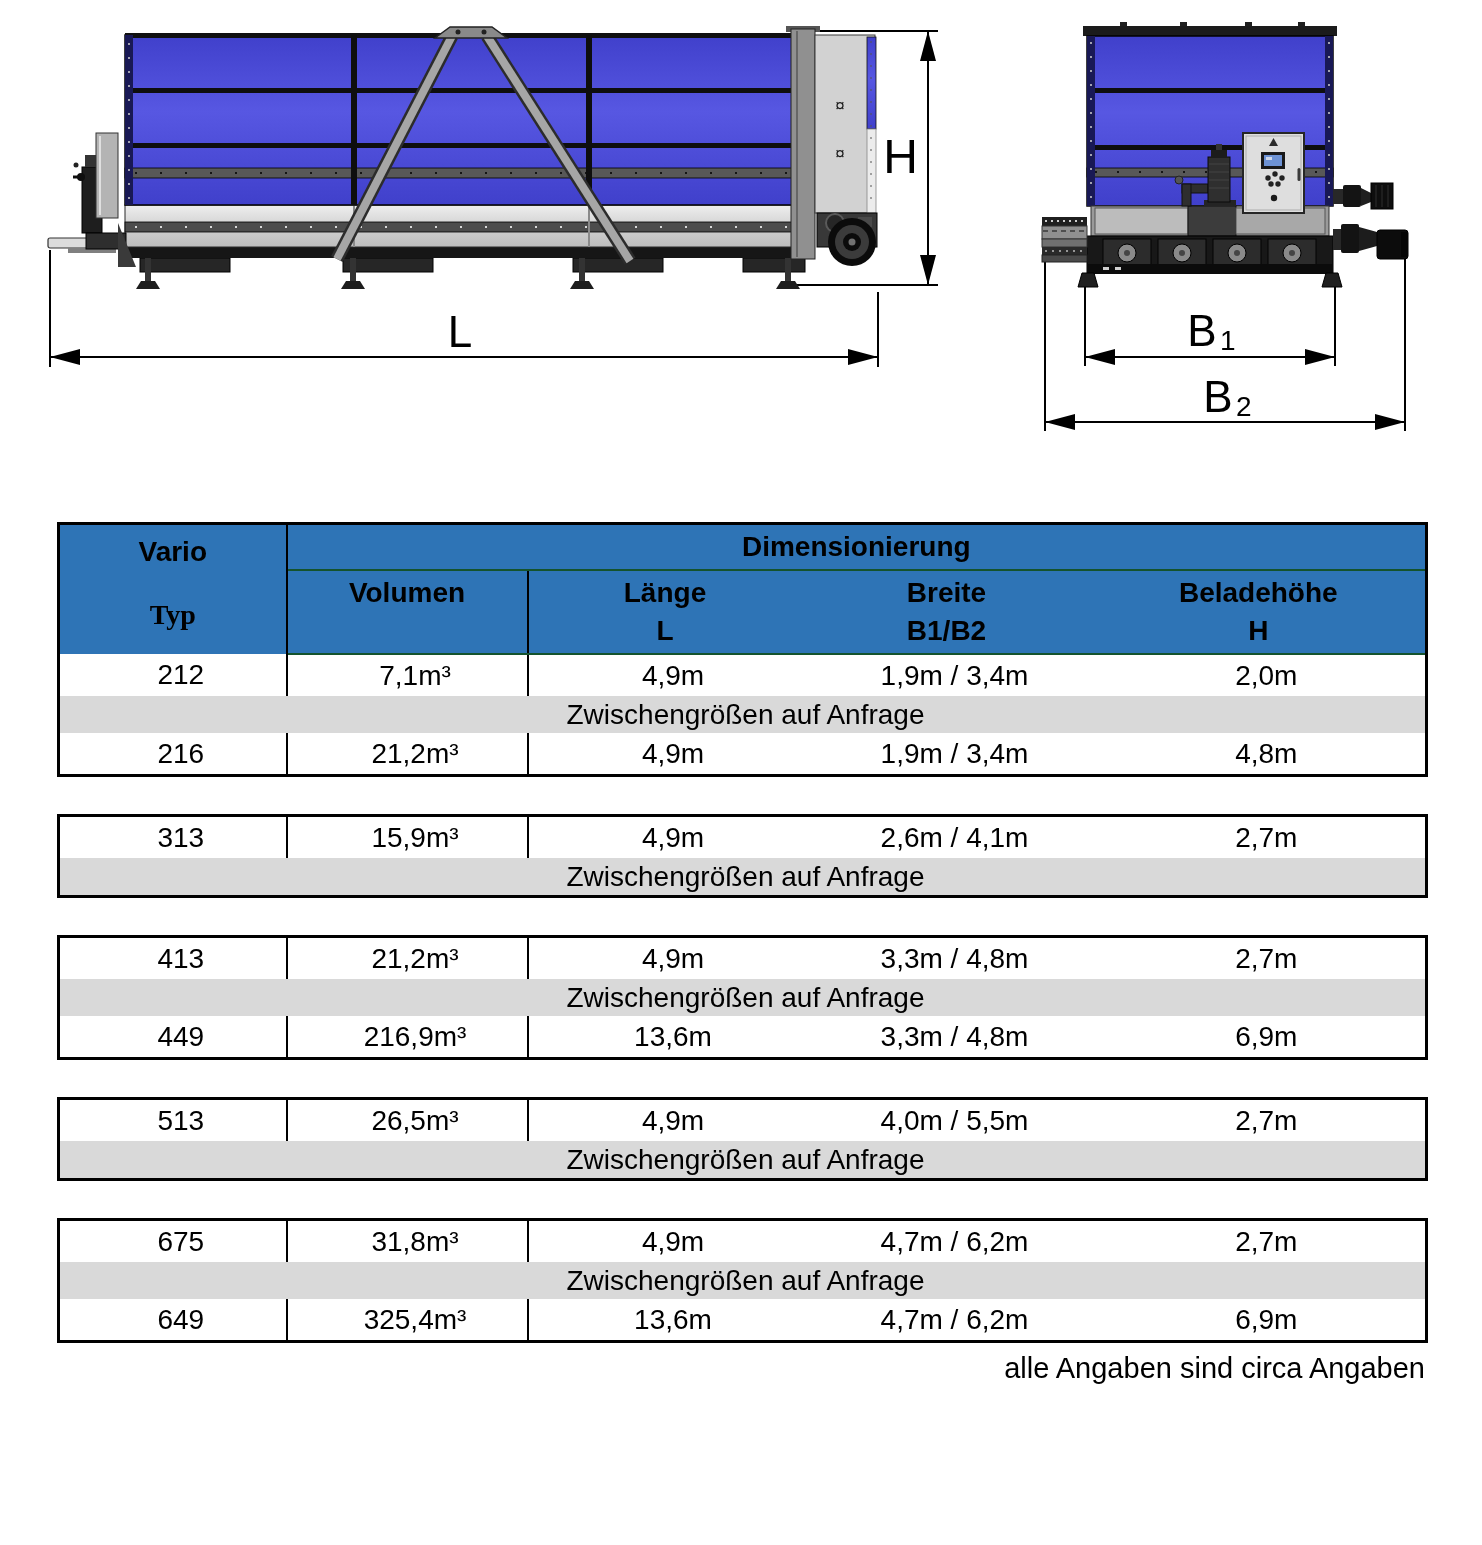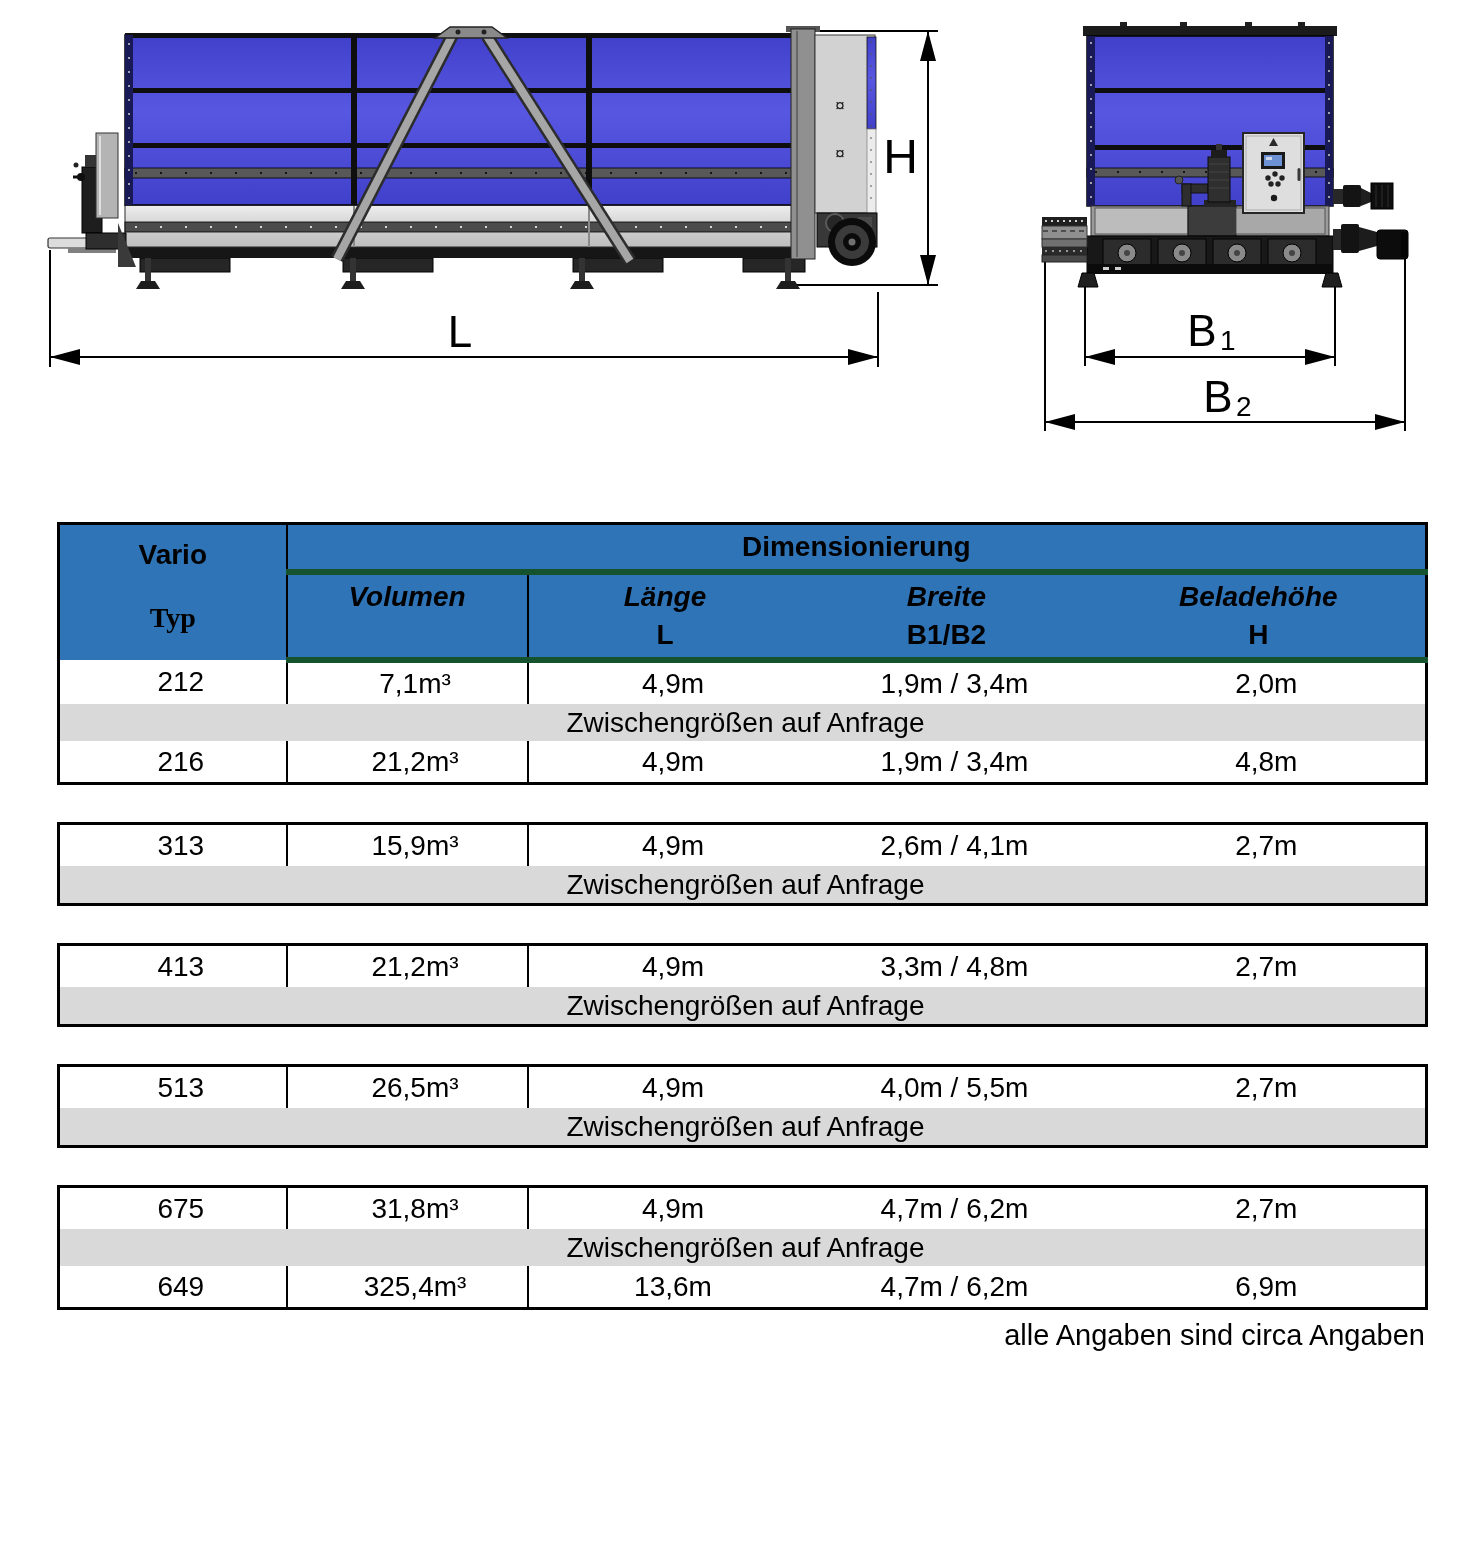--- a/index.html
+++ b/index.html
@@ -6,27 +6,27 @@
   body{width:1482px;height:1545px;position:relative;font-family:"Liberation Sans",sans-serif;color:#000;}
   .drawing{position:absolute;}
   #side-view{left:40px;top:15px;}
   #front-view{left:1030px;top:10px;}
   .tables{position:absolute;left:57px;top:522px;width:1368px;}
   table.spec{border-collapse:collapse;table-layout:fixed;width:1368px;border:3px solid #000;}
   table.spec + table.spec{margin-top:37px;}
   td{padding:0;text-align:center;font-size:28px;vertical-align:middle;}
   td.hdr{background:#2E74B6;color:#000000;font-weight:bold;}
   td.bR{border-right:2px solid #000;}
-  td.bB{border-bottom:6px solid #14532d;}
+  td.bB{border-bottom:2px solid #14532d;}
   tr.data td{height:41px;background:#fff;padding-left:16px;}
   tr.interim td{height:37px;background:#D9D9D9;padding-left:6px;}
   .vario-stack{display:flex;flex-direction:column;}
   .vario-stack .l1{height:50px;display:flex;align-items:center;justify-content:center;}
   .vario-stack .l2{height:76px;display:flex;align-items:center;justify-content:center;font-family:Liberation Serif, serif;}
-  td.hdr .lbl{height:44px;display:flex;align-items:center;justify-content:center;font-style:italic;}
+  td.hdr .lbl{height:44px;display:flex;align-items:center;justify-content:center;}
   td.hdr .sub{height:38px;display:flex;align-items:flex-start;justify-content:center;}
   tr.h1 td{height:44px;}
   tr.h2 td{height:82px;}
   .footnote{margin-top:9px;text-align:right;font-size:29px;}
   svg text{font-family:"Liberation Sans",sans-serif;}
 </style>
 </head>
 <body>
 
 <svg id="side-view" class="drawing" width="905" height="360" viewBox="0 0 905 360">
@@ -366,20 +366,27 @@
         <tr class="data">
       <td class="bR">413</td>
       <td class="bR">21,2m³</td>
       <td>4,9m</td>
       <td>3,3m / 4,8m</td>
       <td>2,7m</td>
     </tr>
     <tr class="interim">
           <td colspan="5">Zwischengrößen auf Anfrage</td>
         </tr>
+    <tr class="data">
+      <td class="bR">449</td>
+      <td class="bR">216,9m³</td>
+      <td>13,6m</td>
+      <td>3,3m / 4,8m</td>
+      <td>6,9m</td>
+    </tr>
   </tbody>
     </table>
 
   <table class="spec">
     <colgroup>
         <col style="width:228px">
         <col style="width:241px">
         <col style="width:274px">
         <col style="width:290px">
         <col style="width:335px">

